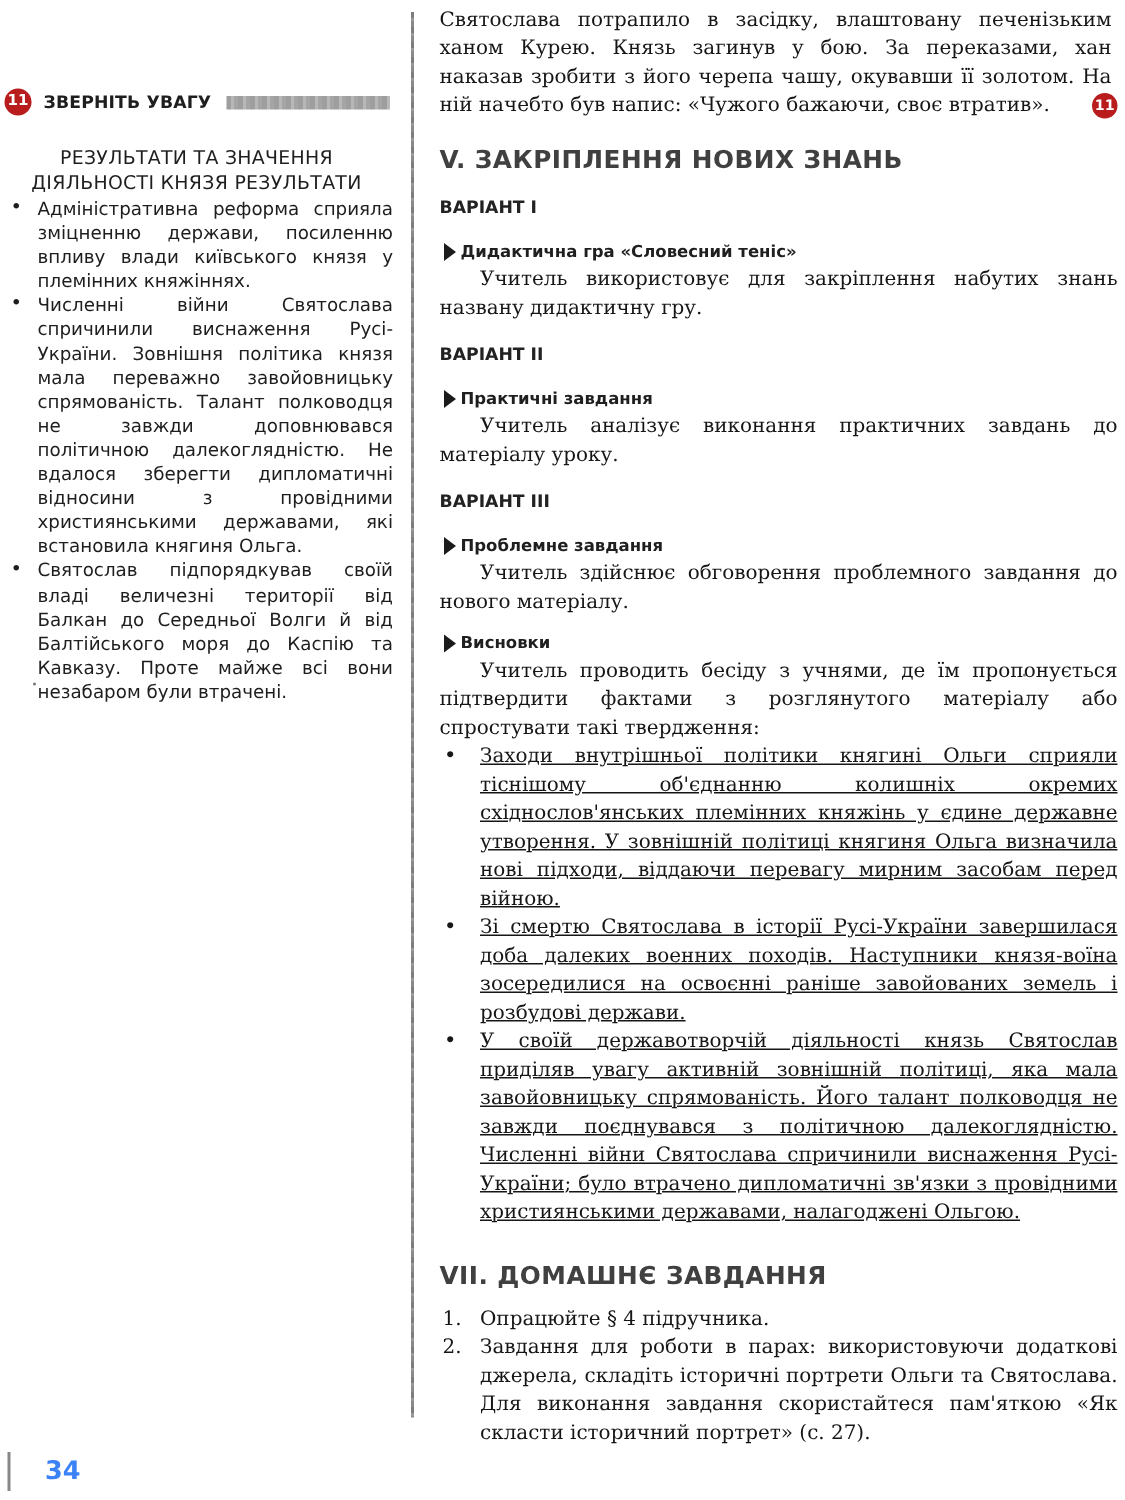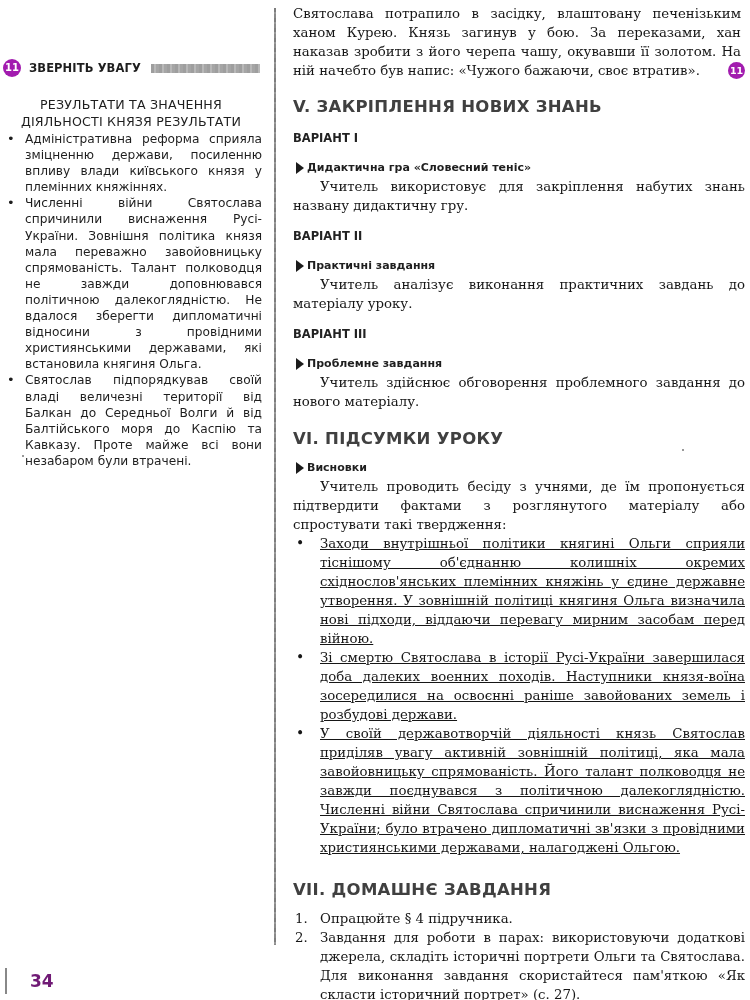--- a/index.html
+++ b/index.html
@@ -6,21 +6,21 @@
   html, body { width: 750px; height: 1000px; background: #ffffff; overflow: hidden; }
   body { position: relative; color: #1a1a1a; }
 
   .sidebar {
     position: absolute; left: 0; top: 58px; width: 262px;
     font-family: "DejaVu Sans", sans-serif; font-size: 12.2px; line-height: 16.1px;
     color: #1e1e1e;
   }
   .callout-head { display: flex; align-items: center; height: 20px; margin-left: 3px; }
   .num-badge {
-    width: 18px; height: 18px; border-radius: 50%; background: #a21caf; color: #fff;
+    width: 18px; height: 18px; border-radius: 50%; background: #b91c1c; color: #fff;
     font-family: "DejaVu Sans", sans-serif; font-size: 10px; font-weight: bold;
     display: flex; align-items: center; justify-content: center; flex-shrink: 0;
   }
   .callout-title {
     font-family: "DejaVu Sans", sans-serif; font-weight: bold; font-size: 11.5px;
     margin-left: 8px; letter-spacing: 0.1px; white-space: nowrap;
   }
   .callout-bar {
     flex: 1; height: 9px; margin-left: 10px; margin-right: 2px;
     background: repeating-linear-gradient(90deg, #9e9e9e 0 3px, #b8b8b8 3px 5px, #a5a5a5 5px 8px);
@@ -80,21 +80,21 @@
   .numbered { list-style: none; }
   .numbered li { position: relative; padding-left: 27px; text-align: justify; }
   .numbered .n { position: absolute; left: 2px; top: 0; }
 
   .page-num-wrap {
     position: absolute; left: 5px; top: 968px; display: flex; align-items: center;
   }
   .page-tick { width: 2px; height: 26px; background: #888; }
   .page-num {
     font-family: "DejaVu Sans", sans-serif; font-weight: bold; font-size: 17px;
-    margin-left: 23px; color: #701a75;
+    margin-left: 23px; color: #3b82f6;
   }
   .speck { position: absolute; width: 2px; height: 2px; background: #777; border-radius: 50%; }
 </style>
 </head>
 <body>
 
 <aside class="sidebar">
   <div class="callout-head">
     <span class="num-badge">11</span>
     <span class="callout-title">ЗВЕРНІТЬ УВАГУ</span>
@@ -135,21 +135,20 @@
   </div>
   <p class="p indent" style="margin-top:1px;">Учитель аналізує виконання практичних завдань до матеріалу уроку.</p>
 
   <div class="variant" style="margin-top:13px;">ВАРІАНТ ІІІ</div>
   <div class="sub-head" style="margin-top:14px;">
     <span class="tri-icon"></span>
     <span class="sub-label">Проблемне завдання</span>
   </div>
   <p class="p indent" style="margin-top:1px;">Учитель здійснює обговорення проблемного завдання до нового матеріалу.</p>
 
-  <h2 class="section-title" style="margin-top:17px;">VI. ПІДСУМКИ УРОКУ</h2>
   <div class="sub-head" style="margin-top:10px;">
     <span class="tri-icon"></span>
     <span class="sub-label">Висновки</span>
   </div>
   <p class="p indent" style="margin-top:1px;">Учитель проводить бесіду з учнями, де їм пропонується підтвердити фактами з розглянутого матеріалу або спростувати такі твердження:</p>
   <ul class="bullets">
     <li>Заходи внутрішньої політики княгині Ольги сприяли тіснішому об'єднанню колишніх окремих східнослов'янських племінних княжінь у єдине державне утворення. У зовнішній політиці княгиня Ольга визначила нові підходи, віддаючи перевагу мирним засобам перед війною.</li>
     <li>Зі смертю Святослава в історії Русі-України завершилася доба далеких военних походів. Наступники князя-воїна зосередилися на освоєнні раніше завойованих земель і розбудові держави.</li>
     <li>У своїй державотворчій діяльності князь Святослав приділяв увагу активній зовнішній політиці, яка мала завойовницьку спрямованість. Його талант полководця не завжди поєднувався з політичною далекоглядністю. Численні війни Святослава спричинили виснаження Русі-України; було втрачено дипломатичні зв'язки з провідними християнськими державами, налагоджені Ольгою.</li>
   </ul>

